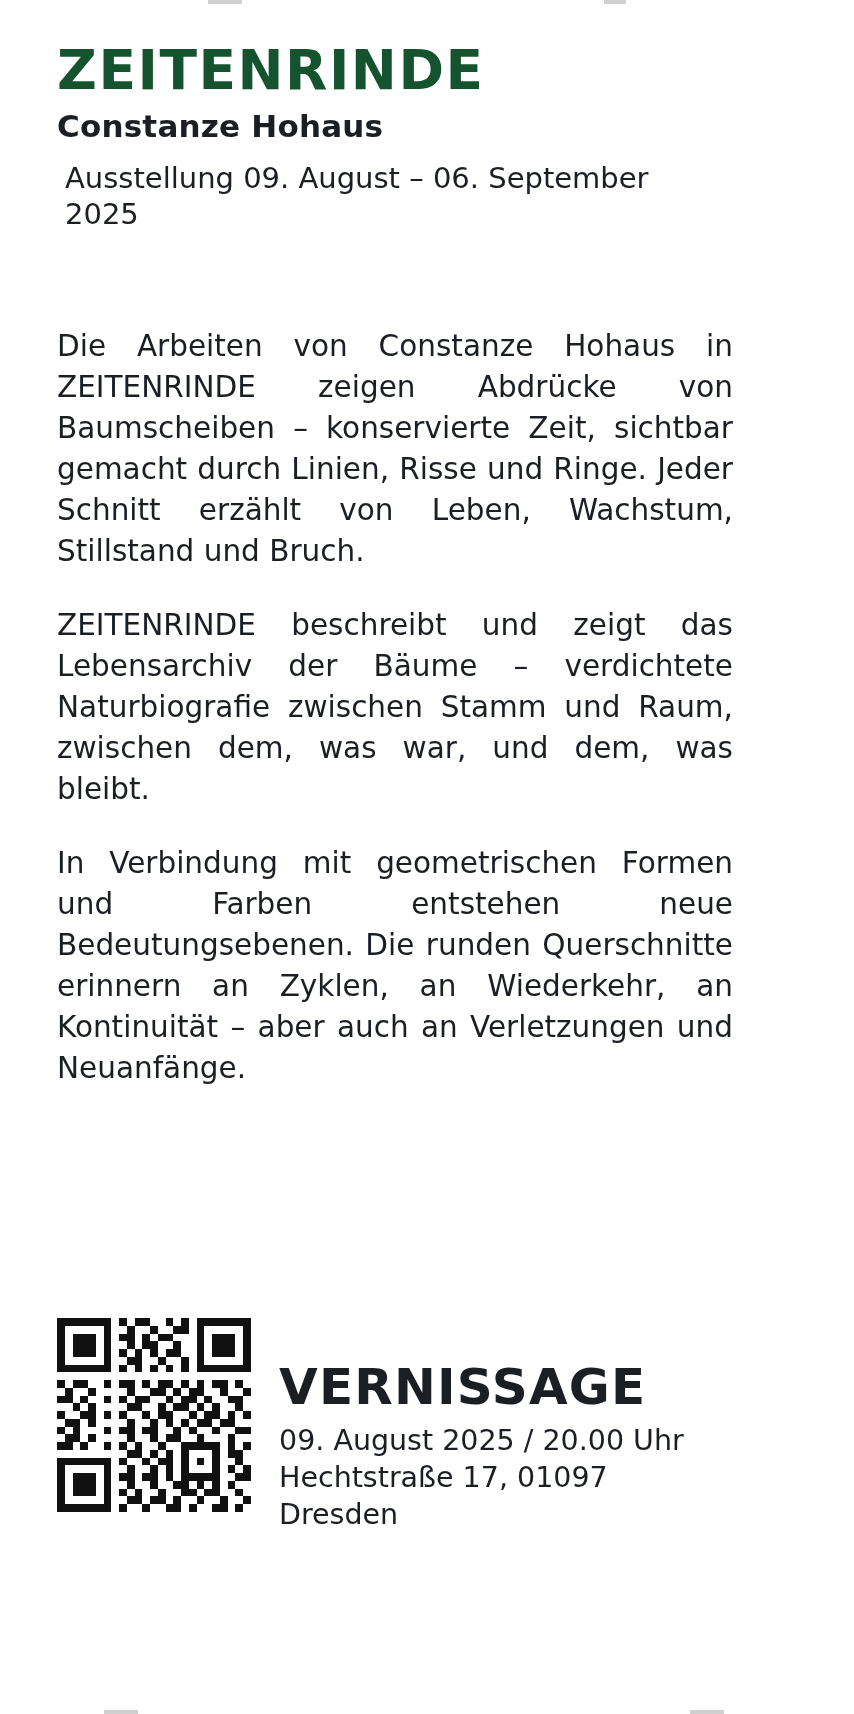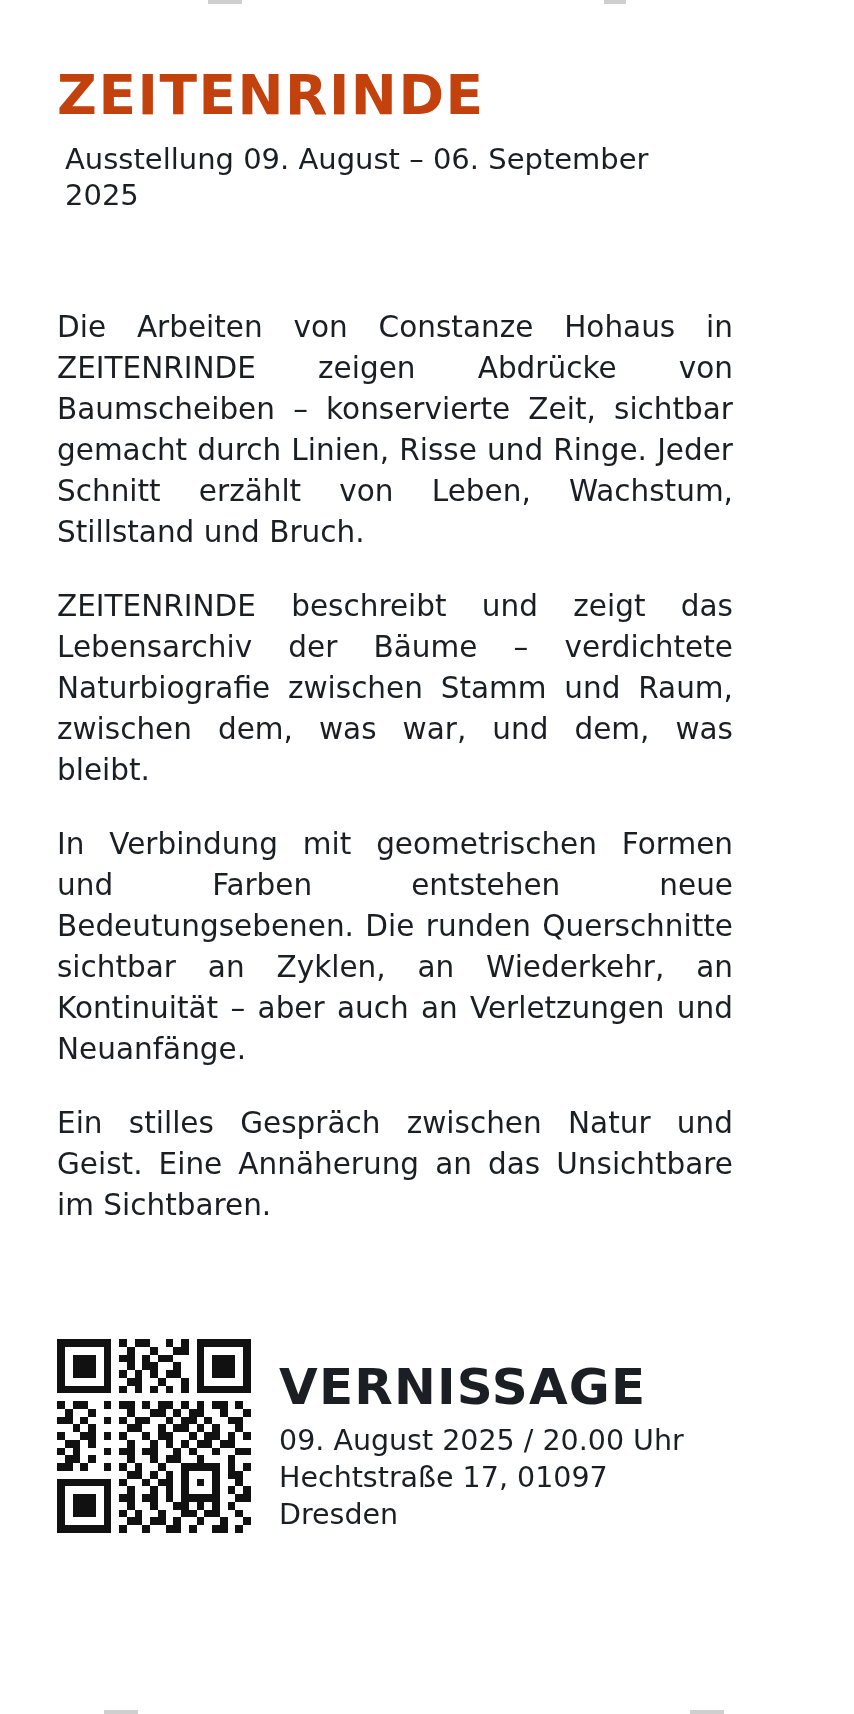--- a/index.html
+++ b/index.html
@@ -33,26 +33,26 @@
 
   .content {
     position: absolute;
     left: 57px;
     top: 0;
     width: 676px;
   }
 
   .title {
     margin: 0;
-    padding-top: 64px;
+    padding-top: 39px;
     font-size: 55px;
     line-height: 62px;
     font-weight: 700;
     letter-spacing: 1.5px;
-    color: #c2410c;
+    color: #14532d;
   }
   .artist {
     margin: 0;
     padding-top: 6px;
     font-size: 31px;
     line-height: 38px;
     font-weight: 700;
     letter-spacing: 0.2px;
     color: #1b1f24;
   }
@@ -88,21 +88,21 @@
     color: #1b1f24;
   }
 
   
   .footer {
     position: absolute;
     left: 57px;
     top: 1296px;
     width: 676px;
     display: flex;
-    align-items: flex-end;
+    align-items: center;
   }
   .qr {
     width: 194px;
     height: 194px;
     flex: 0 0 194px;
     background: #ffffff;
     display: block;
   }
   .vernissage {
     padding-left: 28px;
@@ -131,27 +131,27 @@
 <div class="page">
 
   <div class="crop-mark cm-top-left"></div>
   <div class="crop-mark cm-top-right"></div>
   <div class="crop-mark cm-bot-left"></div>
   <div class="crop-mark cm-bot-right"></div>
 
   <div class="content">
 
     <h1 class="title">ZEITENRINDE</h1>
+    <h2 class="artist">Constanze Hohaus</h2>
     <p class="exhibition-dates">Ausstellung 09. August – 06. September 2025</p>
 
     <div class="body-copy">
       <p>Die Arbeiten von Constanze Hohaus in ZEITENRINDE zeigen Abdrücke von Baumscheiben – konservierte Zeit, sichtbar gemacht durch Linien, Risse und Ringe. Jeder Schnitt erzählt von Leben, Wachstum, Stillstand und Bruch.</p>
       <p>ZEITENRINDE beschreibt und zeigt das Lebensarchiv der Bäume – verdichtete Naturbiografie zwischen Stamm und Raum, zwischen dem, was war, und dem, was bleibt.</p>
-      <p>In Verbindung mit geometrischen Formen und Farben entstehen neue Bedeutungsebenen. Die runden Querschnitte sichtbar an Zyklen, an Wiederkehr, an Kontinuität – aber auch an Verletzungen und Neuanfänge.</p>
-      <p>Ein stilles Gespräch zwischen Natur und Geist. Eine Annäherung an das Unsichtbare im Sichtbaren.</p>
+      <p>In Verbindung mit geometrischen Formen und Farben entstehen neue Bedeutungsebenen. Die runden Querschnitte erinnern an Zyklen, an Wiederkehr, an Kontinuität – aber auch an Verletzungen und Neuanfänge.</p>
     </div>
   </div>
 
   <div class="footer">
 
     <svg class="qr" viewBox="0 0 25 25" shape-rendering="crispEdges" aria-hidden="true">
       <rect x="0" y="0" width="25" height="25" fill="#ffffff"></rect>
       <g fill="#111111">
 
         <rect x="0" y="0" width="7" height="1"></rect>

